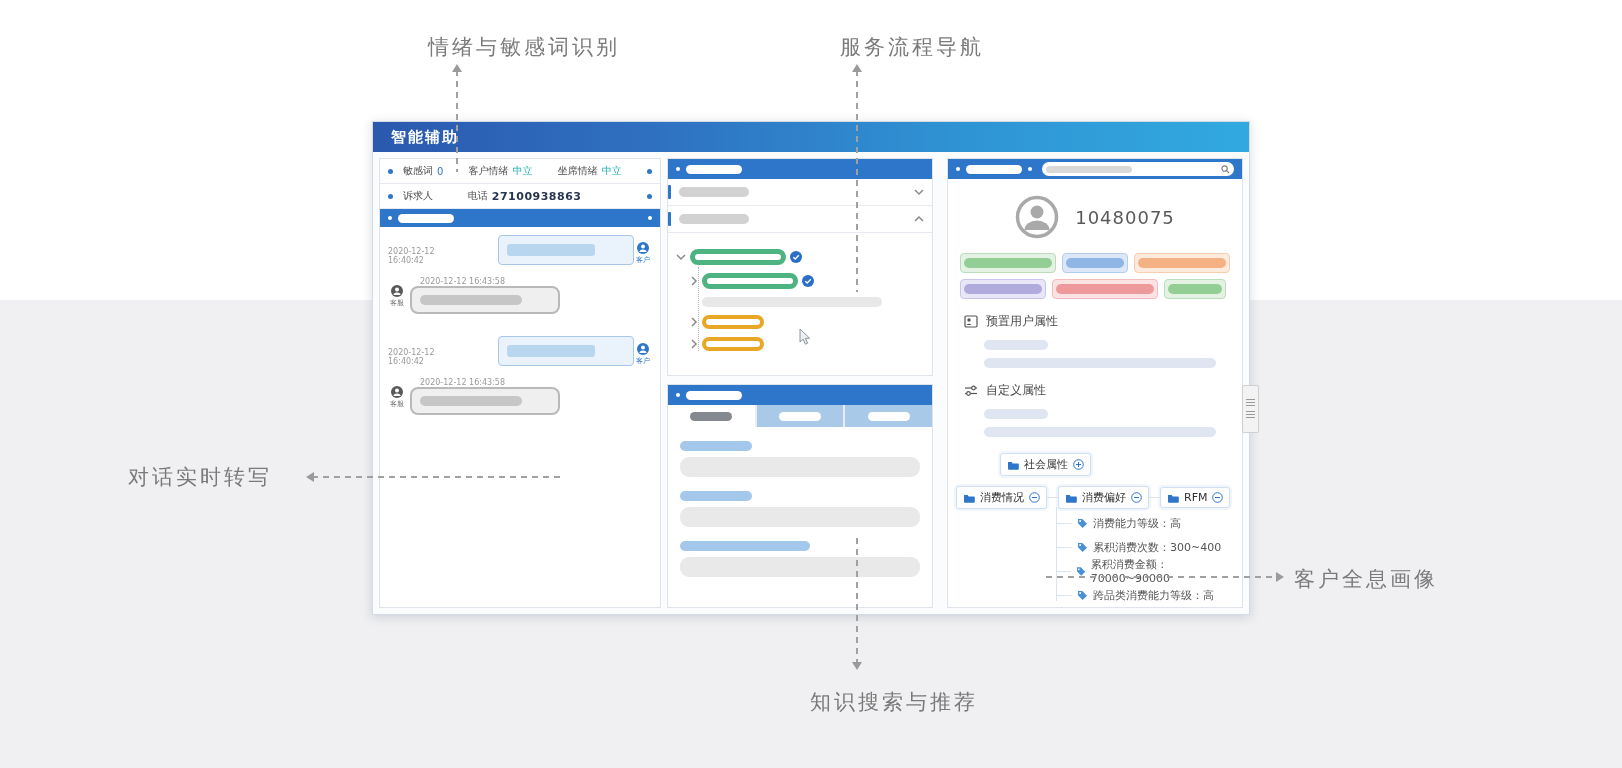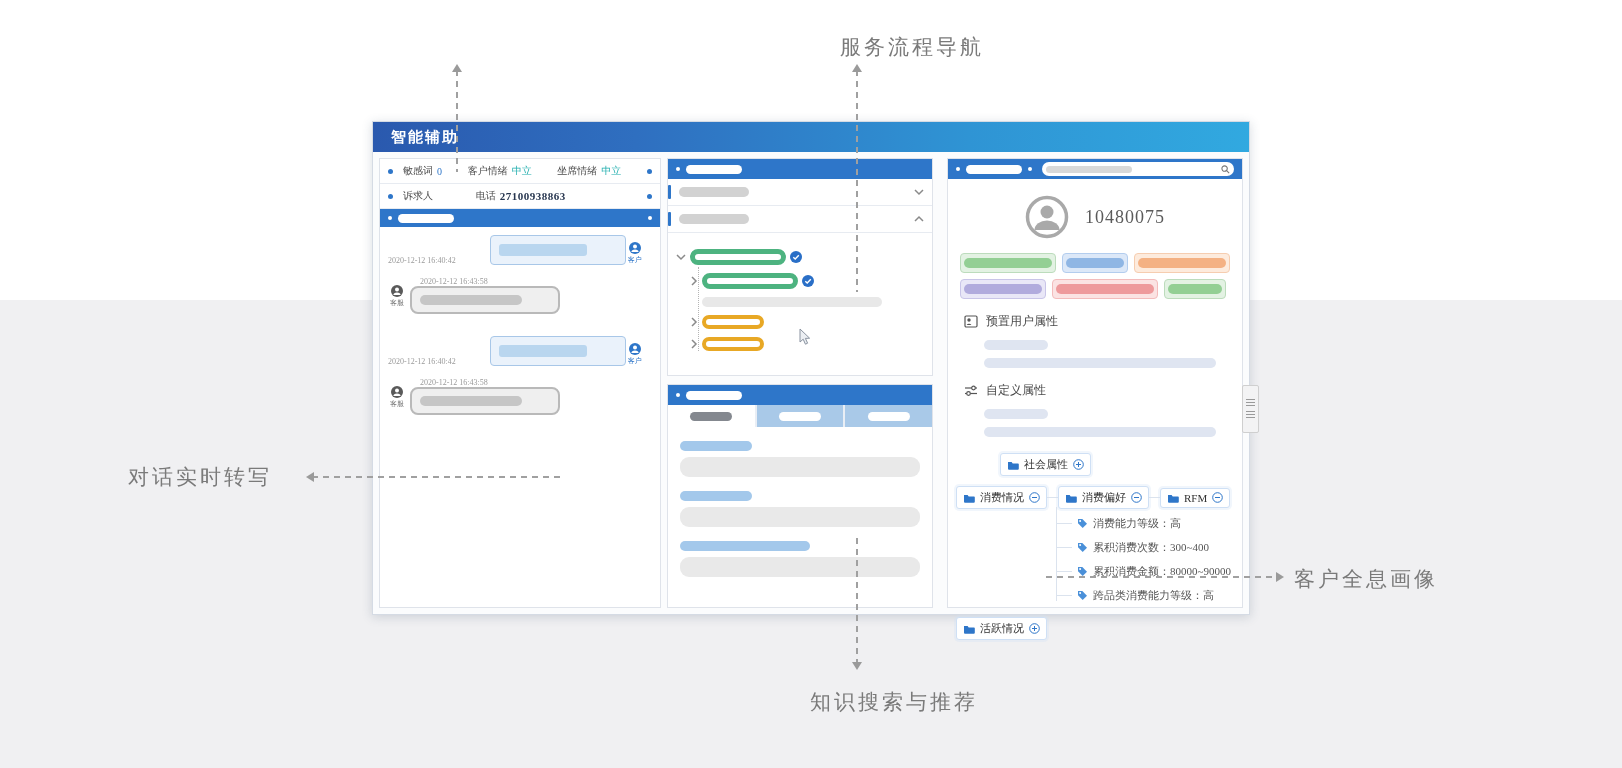--- a/index.html
+++ b/index.html
@@ -18,21 +18,21 @@
   .arr-down{border-width:8px 5px 0 5px;border-color:#9a9a9a transparent transparent transparent;}
   .arr-left{border-width:5px 8px 5px 0;border-color:transparent #9a9a9a transparent transparent;}
   .arr-right{border-width:5px 0 5px 8px;border-color:transparent transparent transparent #9a9a9a;}
 
   
   .window{position:absolute;left:372px;top:121px;width:876px;height:492px;background:#fbfcfd;
           border:1px solid #d5dbe4;box-shadow:0 2px 10px rgba(40,60,90,.18);z-index:10;}
   .titlebar{height:30px;display:flex;align-items:center;padding-left:18px;
             background:linear-gradient(90deg,#2a59ae 0%,#2f6fc0 30%,#2f94d4 68%,#31a9e0 100%);}
   .titlebar span{color:#ffffff;font-size:15px;font-weight:bold;letter-spacing:2px;}
-  .wbody{position:relative;height:462px;font-family:Liberation Serif, serif;}
+  .wbody{position:relative;height:462px;}
 
   .panel{position:absolute;background:#ffffff;border:1px solid #dfe3ea;box-sizing:border-box;}
   .phead{height:20px;background:#2e76c9;display:flex;align-items:center;gap:6px;padding:0 8px;}
   .wdot{width:4px;height:4px;border-radius:50%;background:#ffffff;flex:0 0 auto;}
   .wpill{width:56px;height:9px;border-radius:5px;background:#ffffff;flex:0 0 auto;}
 
   
   .lp{left:6px;top:6px;width:282px;height:450px;}
   .inforow{height:24px;display:flex;align-items:center;padding:0 8px;gap:4px;
            border-bottom:1px solid #e7ebf1;font-size:10px;color:#4a4a4a;}
@@ -121,20 +121,21 @@
   .hlines{width:9px;height:8px;background:repeating-linear-gradient(to bottom,#9a9a9a 0 1px,transparent 1px 3px);}
 
   .cursor{position:absolute;left:798px;top:328px;z-index:40;}
 </style>
 </head>
 <body>
 
 <div class="page">
   <div class="band"></div>
 
+  <div class="ann" style="left:428px;top:33px;">情绪与敏感词识别</div>
   <div class="dash-v" style="left:456px;top:70px;height:102px;">
     <div class="arr arr-up" style="left:-4px;top:-6px;"></div>
   </div>
 
   <div class="ann" style="left:840px;top:33px;">服务流程导航</div>
   <div class="dash-v" style="left:856px;top:70px;height:222px;">
     <div class="arr arr-up" style="left:-4px;top:-6px;"></div>
   </div>
 
   <div class="ann" style="left:128px;top:463px;">对话实时转写</div>
@@ -487,45 +488,32 @@
                   <circle cx="3.1" cy="3.1" r="1" fill="#fff"></circle>
                 </svg>
               <span>累积消费次数：300~400</span>
             </div>
             <div class="leaf">
               <span class="stub"></span>
               <svg width="11" height="11" viewBox="0 0 11 11">
                   <path d="M1 1h4.3L10 5.7 5.7 10 1 5.3z" fill="#4a90d9"></path>
                   <circle cx="3.1" cy="3.1" r="1" fill="#fff"></circle>
                 </svg>
-              <span>累积消费金额：80000~90000</span>
+              <span>累积消费金额：70000~90000</span>
             </div>
             <div class="leaf">
               <span class="stub"></span>
               <svg width="11" height="11" viewBox="0 0 11 11">
                   <path d="M1 1h4.3L10 5.7 5.7 10 1 5.3z" fill="#4a90d9"></path>
                   <circle cx="3.1" cy="3.1" r="1" fill="#fff"></circle>
                 </svg>
               <span>跨品类消费能力等级：高</span>
             </div>
           </div>
 
-          <div class="trow">
-            <span class="nbox">
-              <svg width="12" height="10" viewBox="0 0 12 10">
-                  <path d="M1 2h3.6l1.1 1.4H11a.8.8 0 0 1 .8.8V8.8a1 1 0 0 1-1 1H2a1 1 0 0 1-1-1z" fill="#2e76c9"></path>
-                </svg>
-              <span>活跃情况</span>
-              <svg width="11" height="11" viewBox="0 0 11 11">
-                  <circle cx="5.5" cy="5.5" r="4.8" fill="none" stroke="#2e76c9" stroke-width="1"></circle>
-                  <line x1="3" y1="5.5" x2="8" y2="5.5" stroke="#2e76c9" stroke-width="1"></line>
-                  <line x1="5.5" y1="3" x2="5.5" y2="8" stroke="#2e76c9" stroke-width="1"></line>
-                </svg>
-            </span>
-          </div>
         </div>
 
         <div class="handle">
           <span class="hlines"></span>
           <span class="hlines"></span>
         </div>
       </div>
 
     </div>
   </div>

